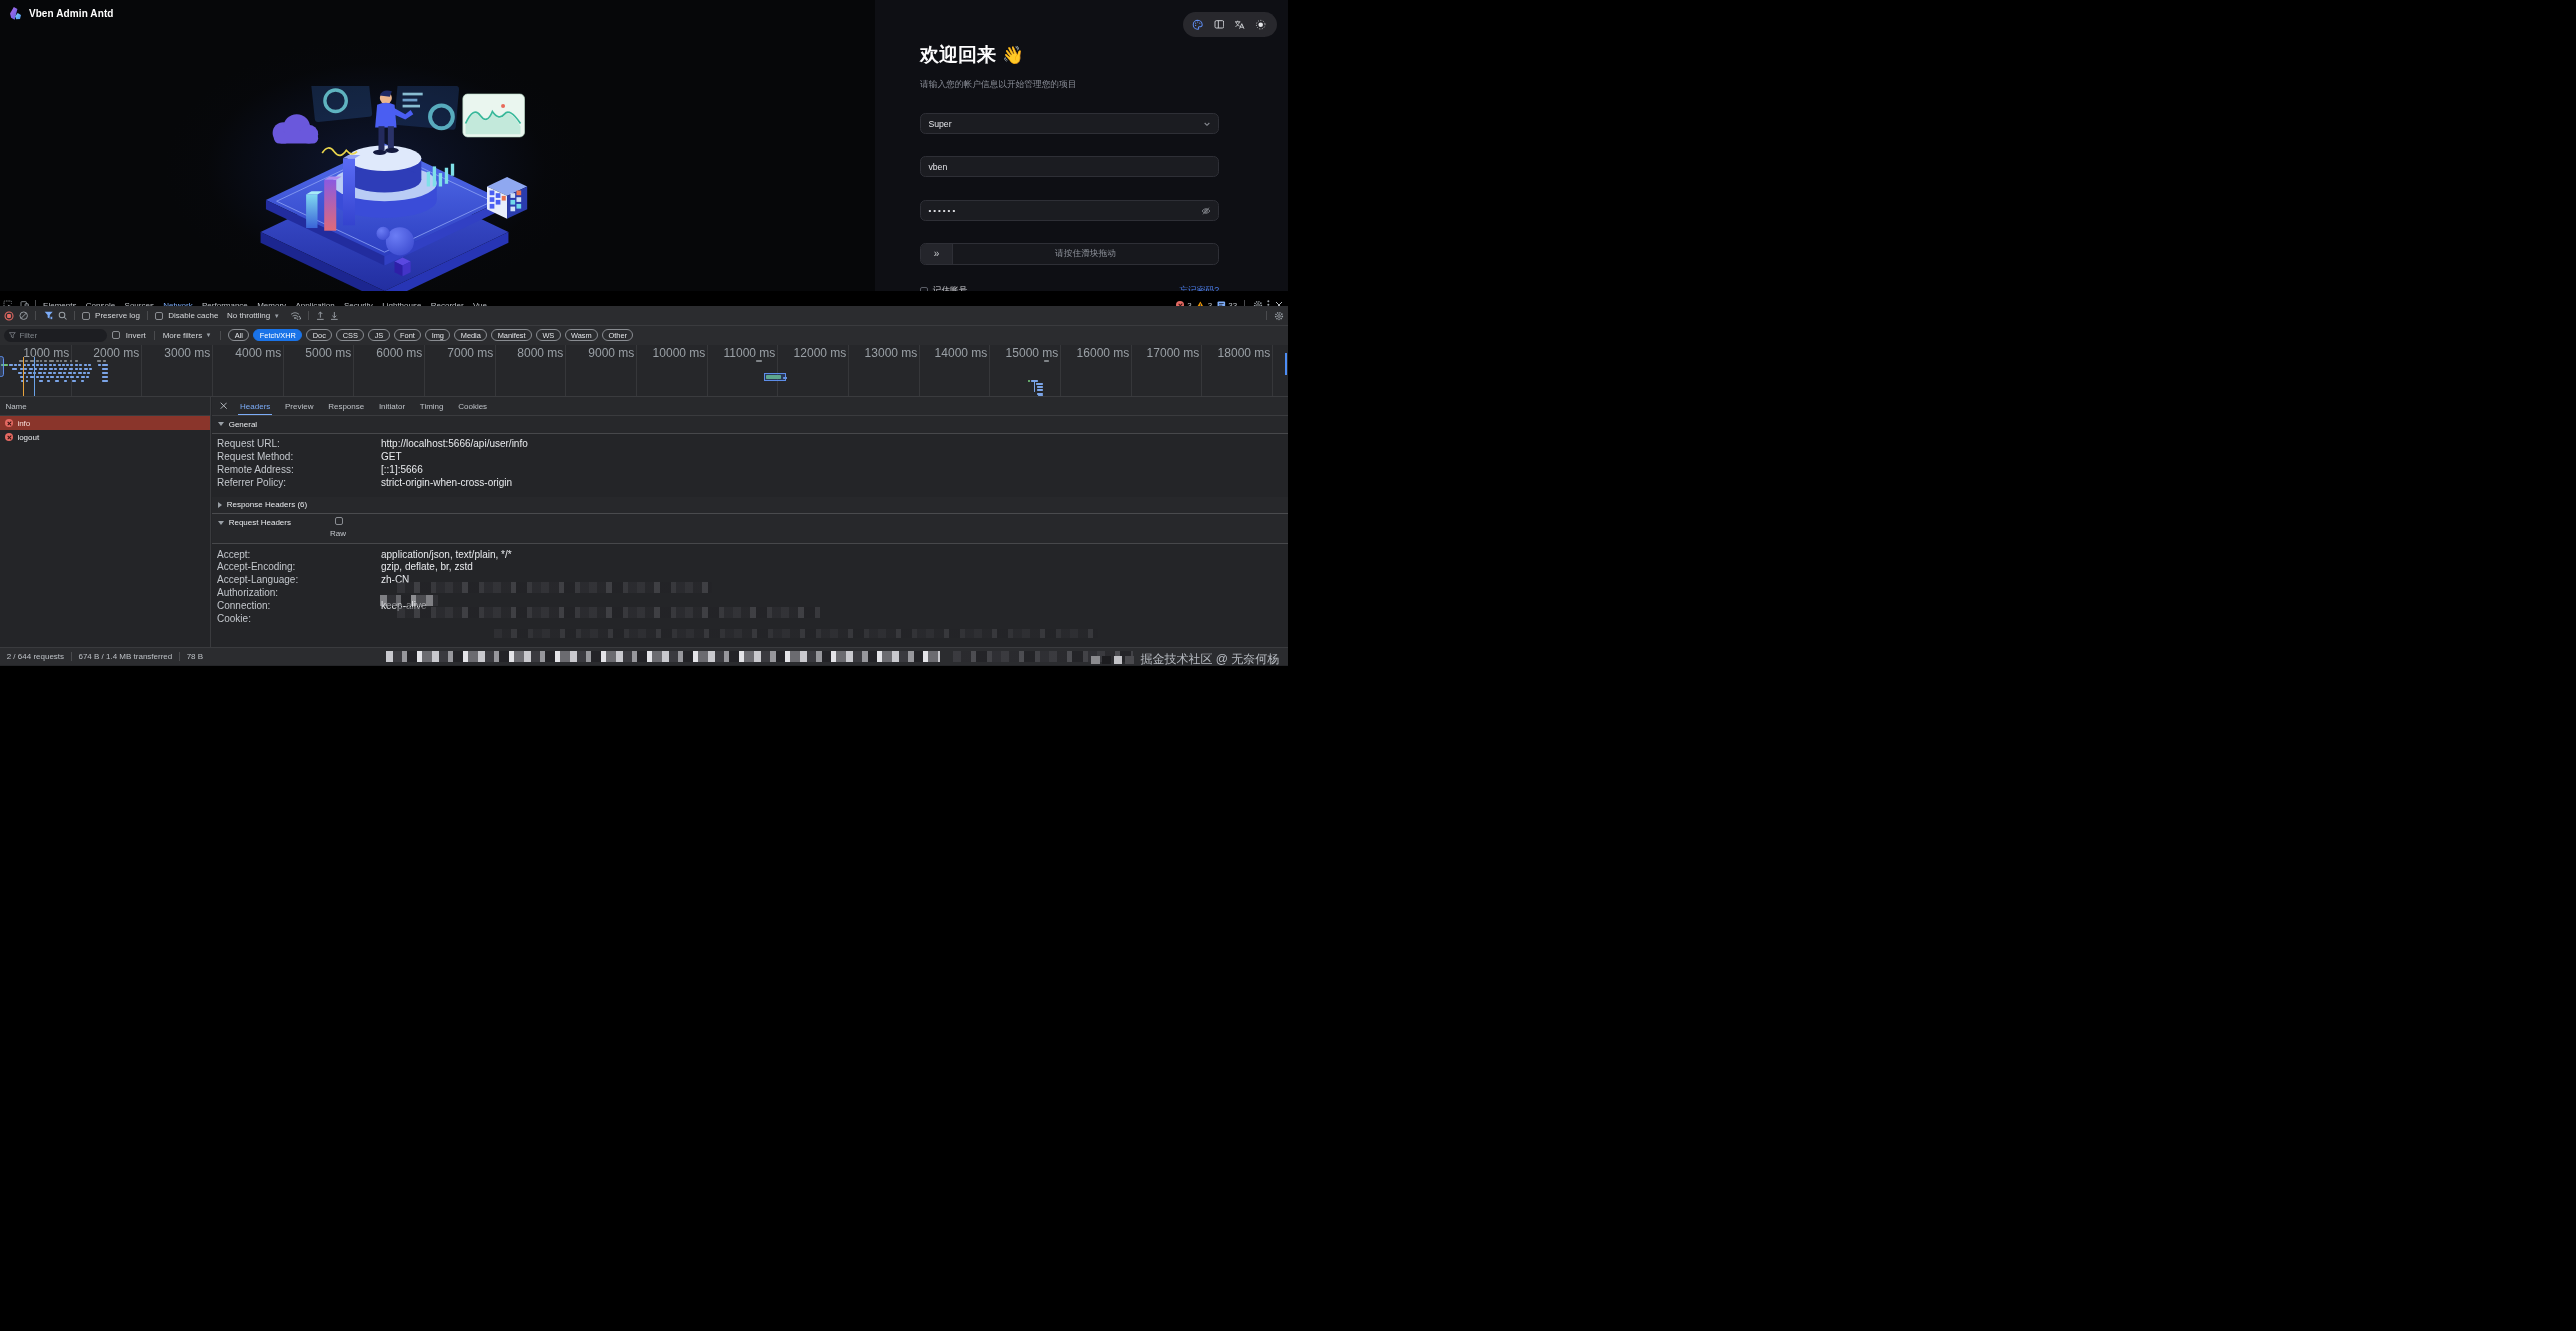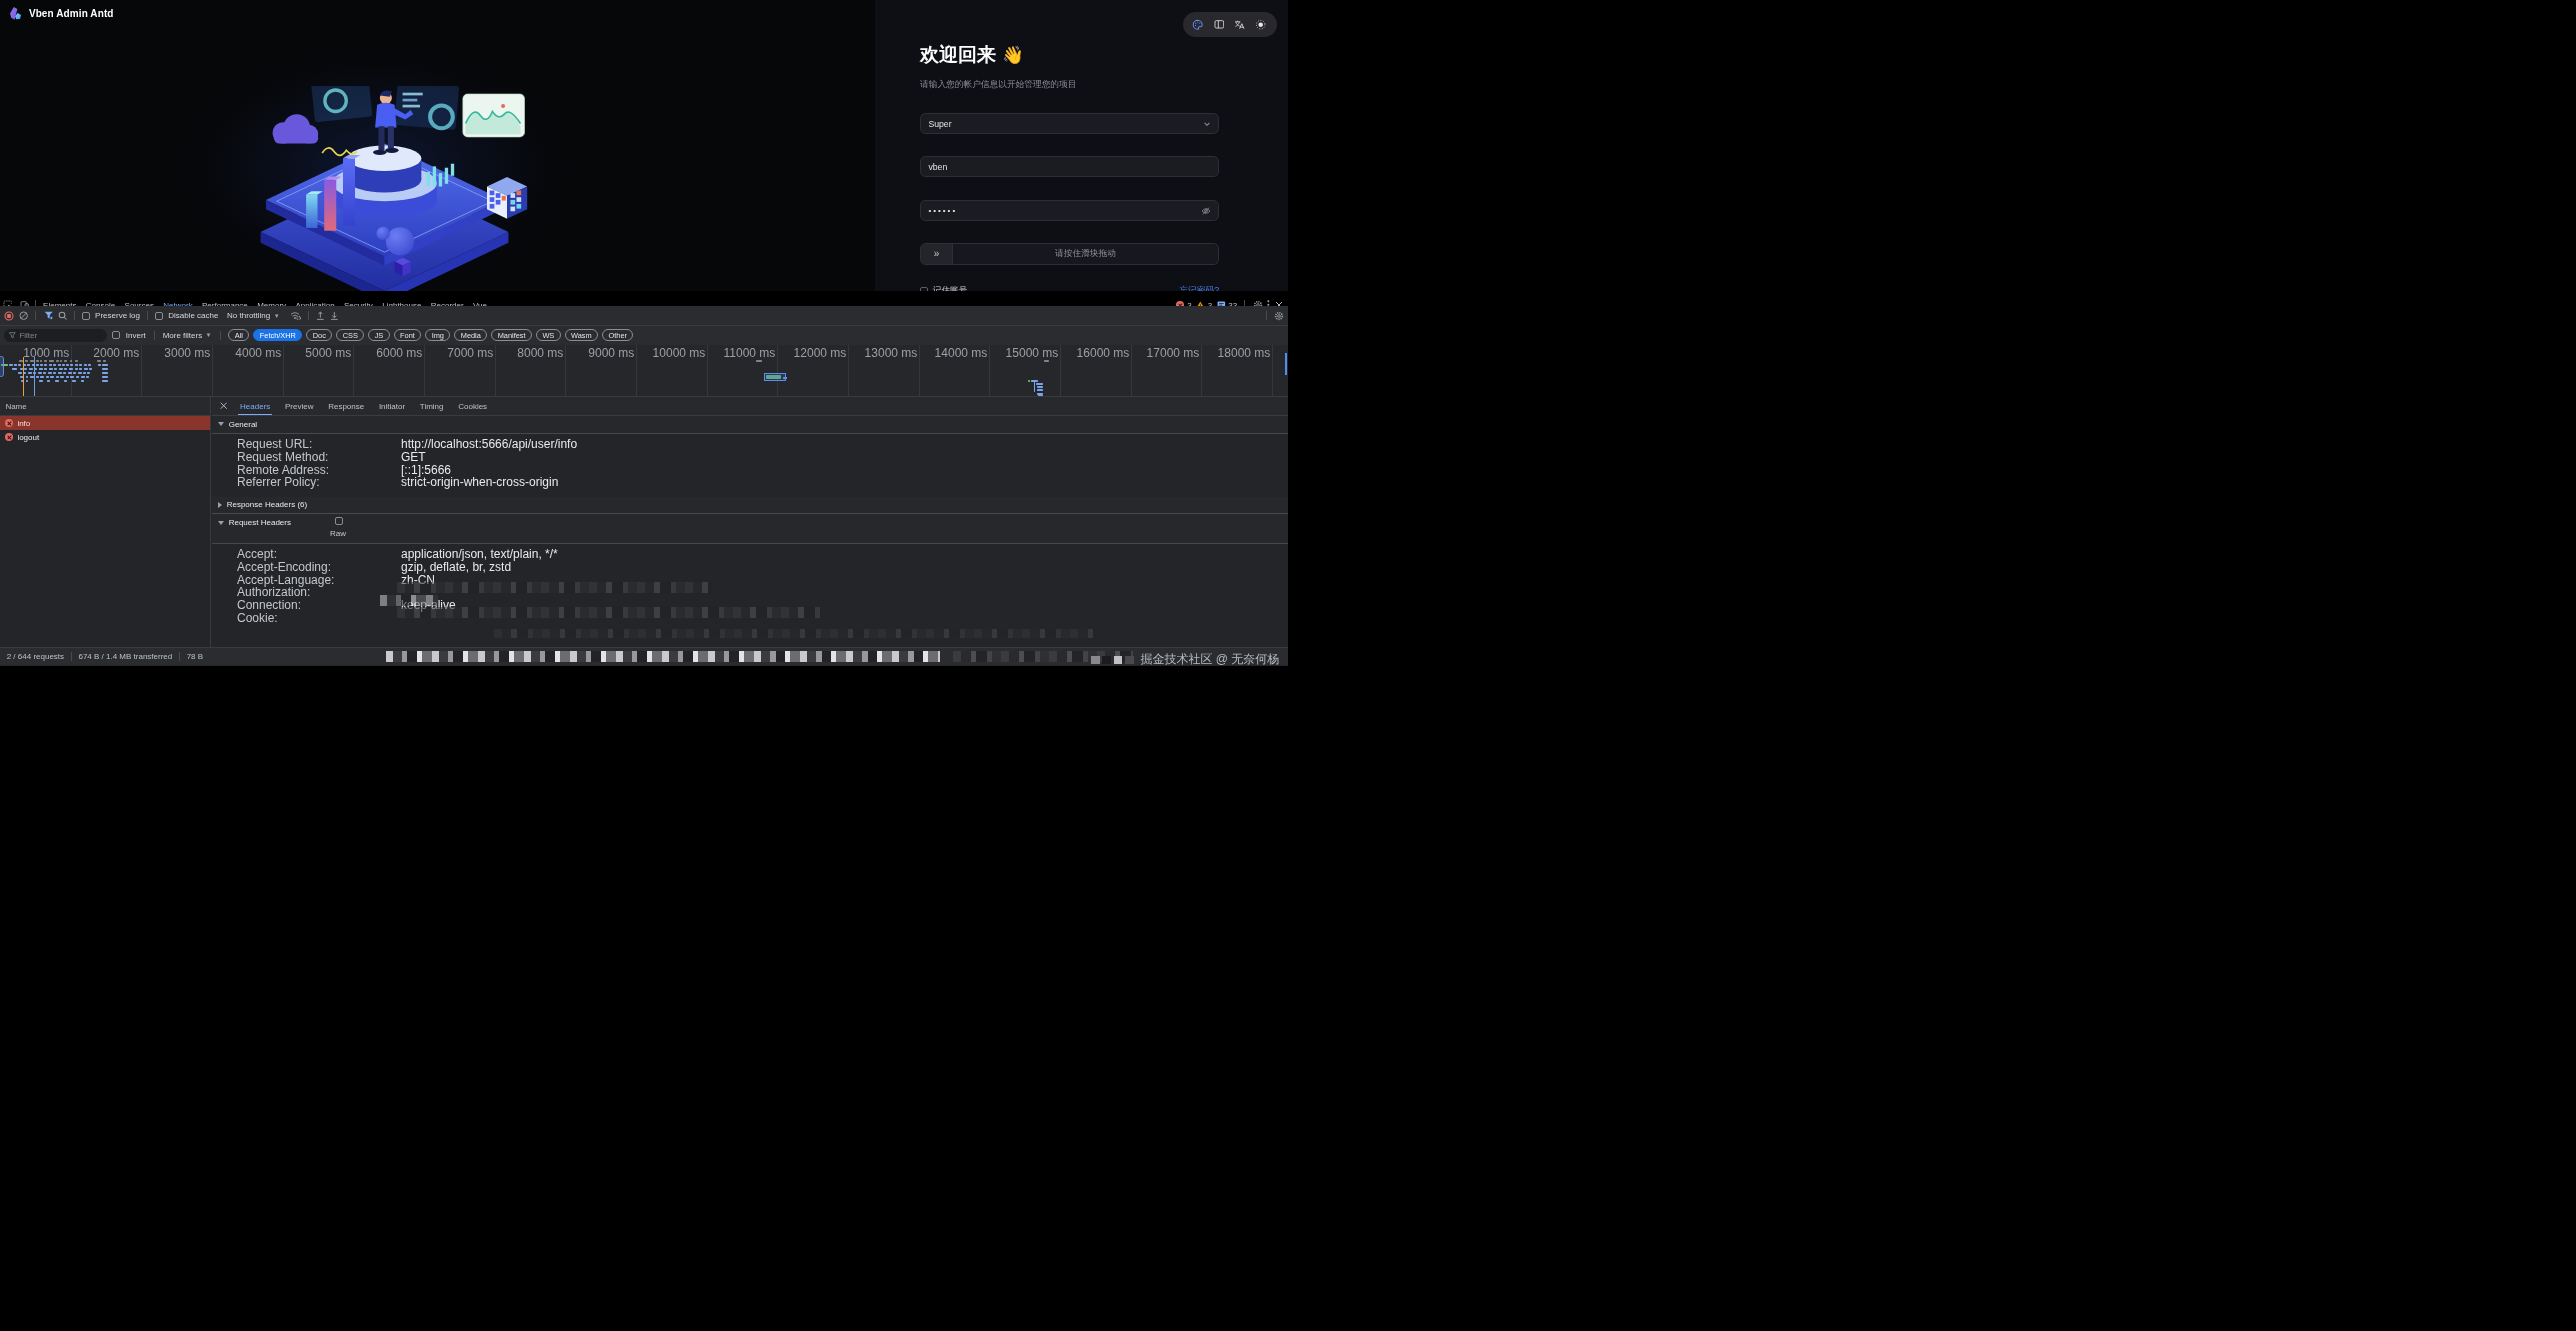--- a/index.html
+++ b/index.html
@@ -99,21 +99,21 @@
   .det-tab { padding:0 6px; height:100%; display:flex; align-items:center; color:#bdc1c6; position:relative; cursor:default; }
   .det-tab.active { color:#7cacf8; }
   .det-tab.active::after { content:""; position:absolute; left:4px; right:4px; bottom:0; height:1.3px; background:#7cacf8; }
   .det-content { position:absolute; left:0; top:19px; right:0; bottom:0; overflow:hidden; }
   .sec-band { height:17.5px; display:flex; align-items:center; padding-left:6px; gap:4.7px; color:#e8eaed;
     border-bottom:0.7px solid #47484b; font-size:8px; background:#27282b; }
   .sec-band.thick { border-bottom:1.3px solid #4a4b4e; }
   .tri { width:0; height:0; display:inline-block; }
   .tri.down { border-left:3px solid transparent; border-right:3px solid transparent; border-top:4px solid #9aa0a6; }
   .tri.right { border-top:3px solid transparent; border-bottom:3px solid transparent; border-left:4px solid #9aa0a6; }
-  .kv { height:12.8px; display:flex; align-items:center; padding-left:25px; font-size:12px; }
+  .kv { height:12.8px; display:flex; align-items:center; padding-left:5px; font-size:10px; }
   .kv .k { width:164px; flex:0 0 auto; color:#c3c7cc; }
   .kv .v { color:#e8eaed; display:flex; align-items:center; gap:4px; }
   .dot-red { width:6px; height:6px; border-radius:50%; background:#e46962; display:inline-block; }
   .gap12 { height:8px; } .gap6 { height:4px; }
   .rh-band { height:29.5px; border-bottom:0.7px solid #47484b; position:relative; background:#27282b; }
   .rh-band .ttl { position:absolute; left:6px; top:4px; display:flex; align-items:center; gap:4.7px; color:#e8eaed; }
   .rh-band .rawbox { position:absolute; left:123px; top:2.7px; }
   .rh-band .rawlbl { position:absolute; left:118px; top:14.8px; color:#c3c7cc; font-size:8px; }
 
   .mosaic { position:absolute;

